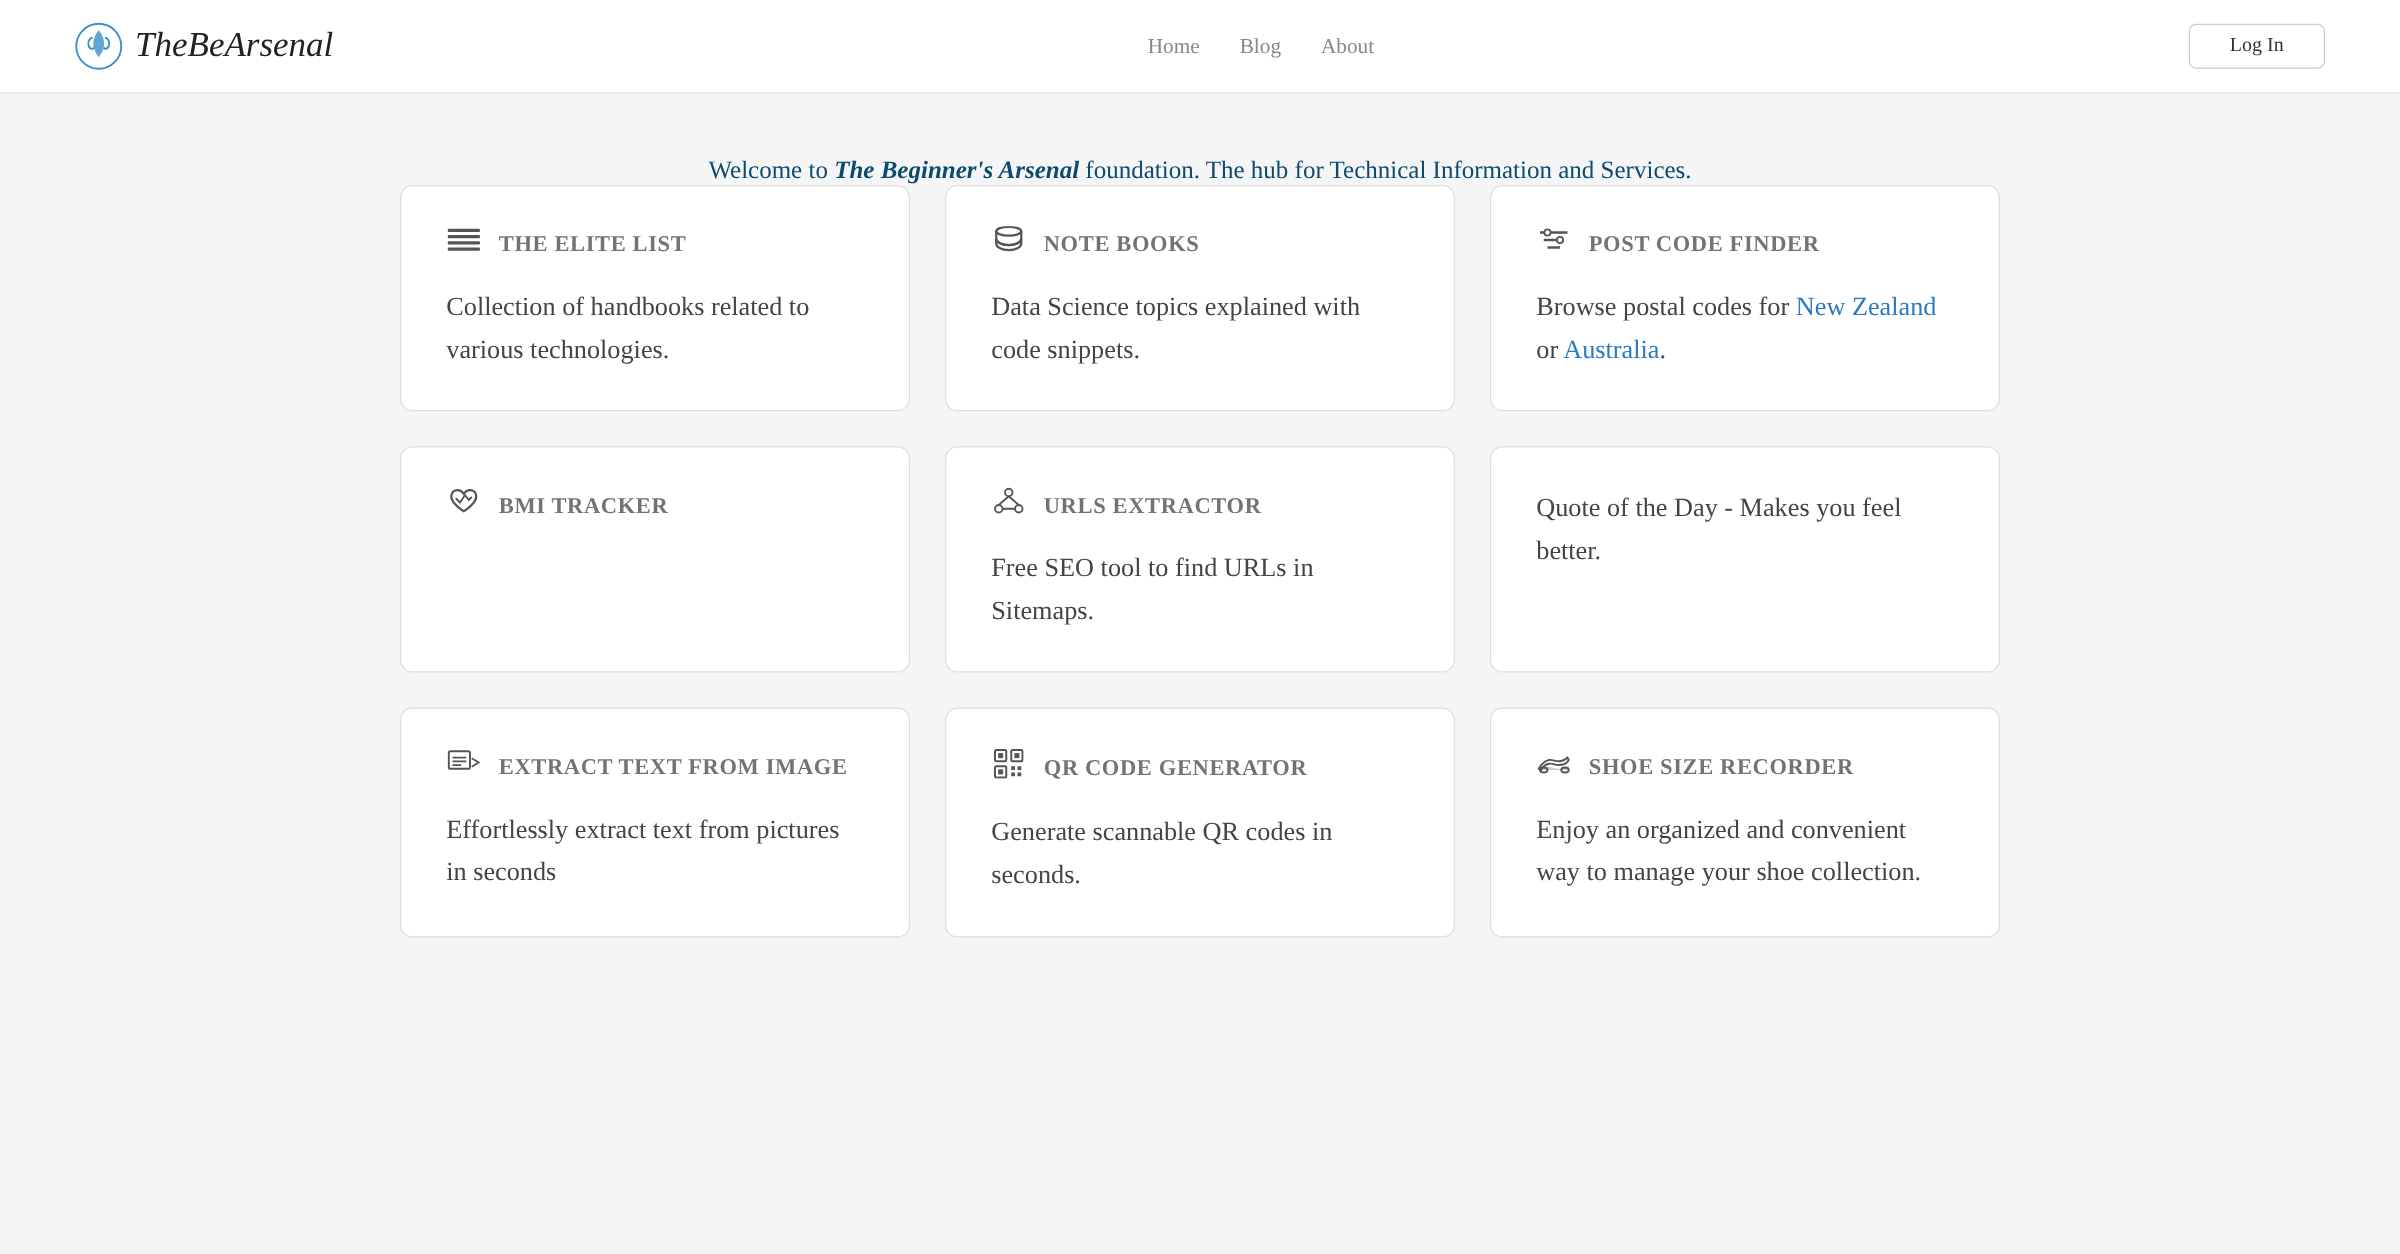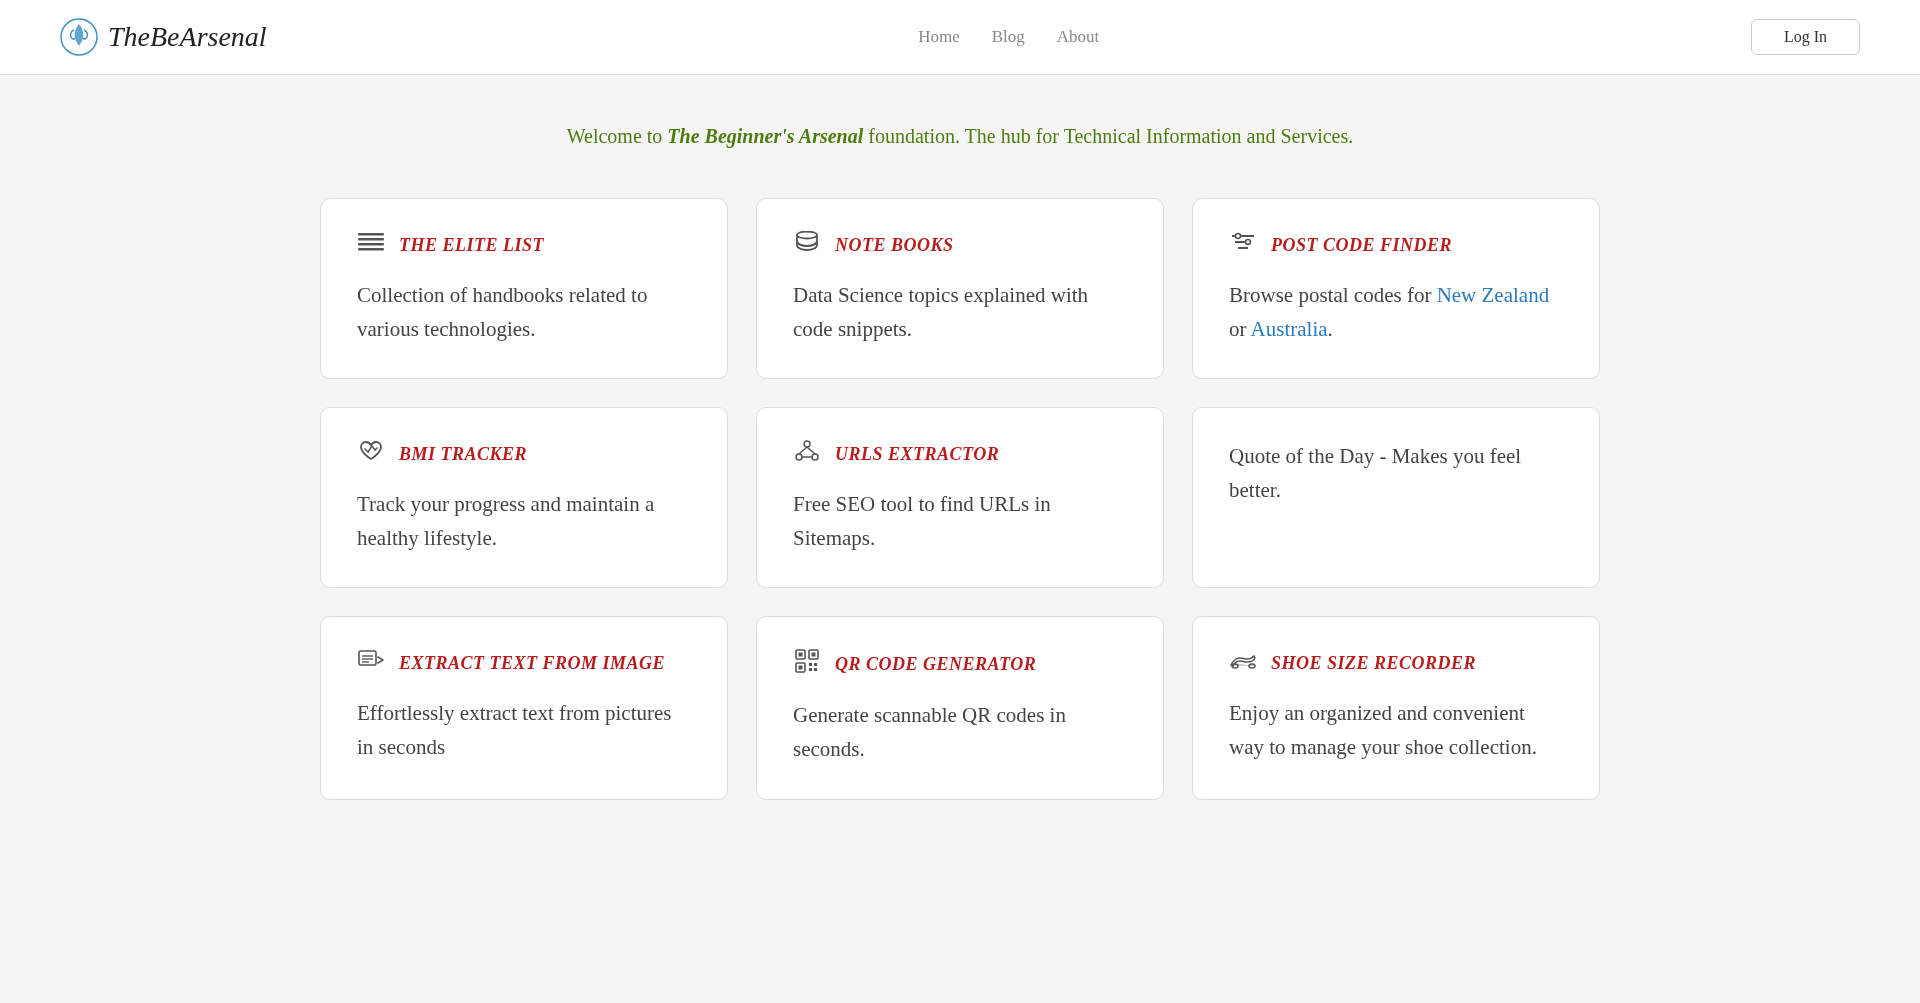--- a/index.html
+++ b/index.html
@@ -73,22 +73,21 @@
     
     main {
       max-width: 1400px;
       margin: 0 auto;
       padding: 50px 60px 60px;
     }
 
     .welcome-text {
       text-align: center;
       font-size: 20px;
-      color: #4d7c0f;
-      margin-bottom: 50px;
+      color: #0c4a6e;
       font-family: Georgia, serif;
     }
 
     .welcome-text em {
       font-style: italic;
       font-weight: bold;
     }
 
     .cards-grid {
       display: grid;
@@ -117,23 +116,22 @@
       color: #555;
       min-width: 28px;
       text-align: center;
     }
 
     .card-title {
       font-family: Georgia, serif;
       font-size: 18px;
       font-weight: bold;
       letter-spacing: 0.5px;
-      color: #b91c1c;
+      color: #737373;
       text-transform: uppercase;
-      font-style: italic;
     }
 
     .card-desc {
       font-family: Georgia, serif;
       font-size: 21px;
       color: #444;
       line-height: 1.6;
     }
 
     .card-desc a {
@@ -236,21 +234,20 @@
     <div class="card">
       <div class="card-header">
         <span class="card-icon">
           <svg width="26" height="22" viewBox="0 0 26 22" fill="none" xmlns="http://www.w3.org/2000/svg">
             <path d="M13 19 C13 19 3 13 3 7 C3 4.2 5.2 2 8 2 C10 2 11.8 3.2 13 5 C14.2 3.2 16 2 18 2 C20.8 2 23 4.2 23 7 C23 13 13 19 13 19Z" stroke="#555" stroke-width="1.8" fill="none"></path>
             <path d="M7 9 L10 12 L14 6 L17 10 L19 8" stroke="#555" stroke-width="1.5" stroke-linecap="round"></path>
           </svg>
         </span>
         <span class="card-title">BMI TRACKER</span>
       </div>
-      <p class="card-desc">Track your progress and maintain a healthy lifestyle.</p>
     </div>
 
     <div class="card">
       <div class="card-header">
         <span class="card-icon">
           <svg width="26" height="22" viewBox="0 0 26 22" fill="none" xmlns="http://www.w3.org/2000/svg">
             <circle cx="13" cy="4" r="3" stroke="#555" stroke-width="1.5" fill="none"></circle>
             <circle cx="5" cy="17" r="3" stroke="#555" stroke-width="1.5" fill="none"></circle>
             <circle cx="21" cy="17" r="3" stroke="#555" stroke-width="1.5" fill="none"></circle>
             <line x1="13" y1="7" x2="5" y2="14" stroke="#555" stroke-width="1.5"></line>

